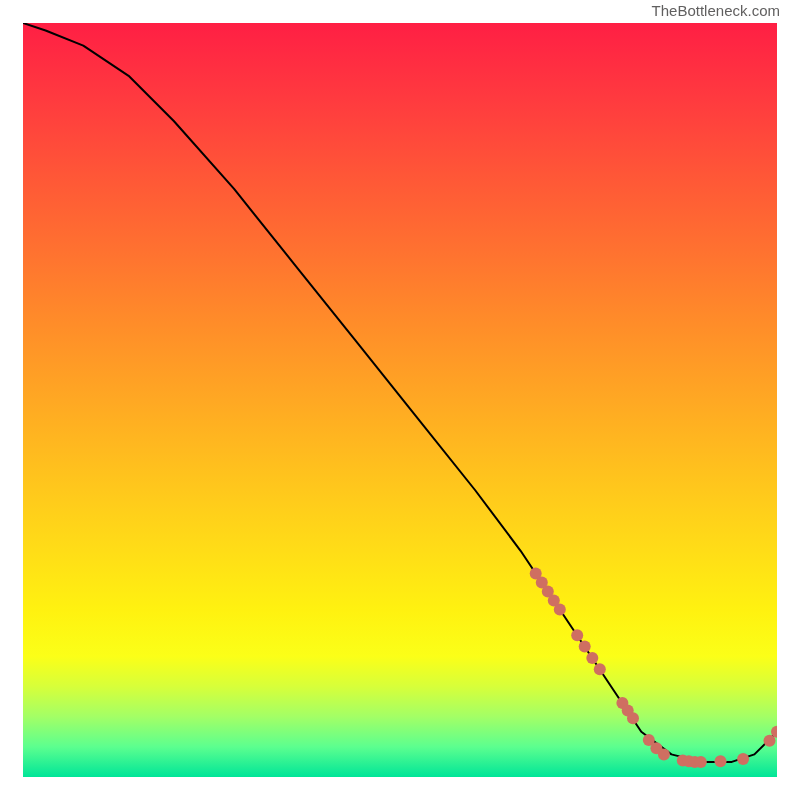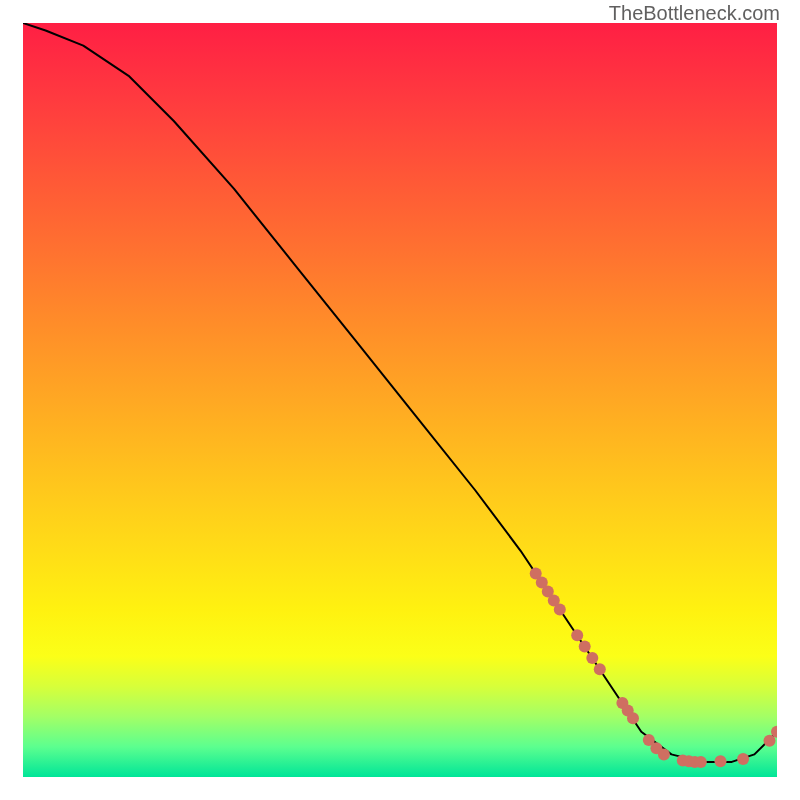--- a/index.html
+++ b/index.html
@@ -36,21 +36,21 @@
   .plot svg {
     display: block;
     width: 754px;
     height: 754px;
   }
   .watermark {
     position: absolute;
     top: 2px;
     right: 20px;
     font-family: Arial, Helvetica, sans-serif;
-    font-size: 20px;
+    font-size: 15px;
     font-weight: 400;
     color: #605f5f;
     letter-spacing: 0px;
     user-select: none;
   }
 </style>
 </head>
 <body>
 
 <div class="stage">

